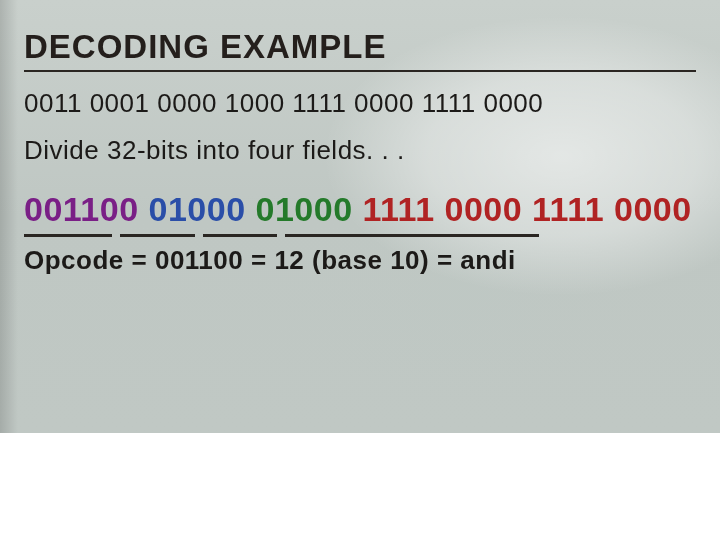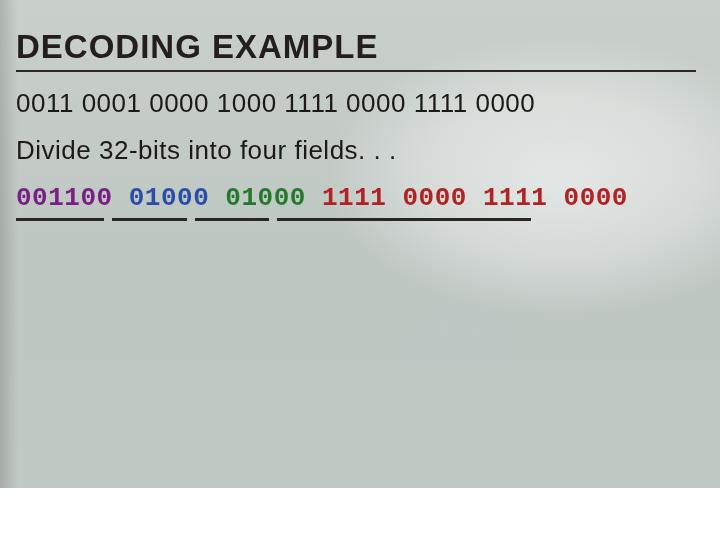--- a/index.html
+++ b/index.html
@@ -6,27 +6,27 @@
     margin: 0;
     padding: 0;
     width: 720px;
     height: 540px;
     overflow: hidden;
     font-family: Arial, Helvetica, sans-serif;
   }
   .slide {
     position: relative;
     width: 720px;
-    height: 488px;
+    height: 433px;
     background:
       radial-gradient(ellipse 340px 200px at 78% 36%, rgba(255,255,255,0.55) 0%, rgba(255,255,255,0.35) 40%, rgba(255,255,255,0) 70%),
       radial-gradient(ellipse 260px 150px at 64% 68%, rgba(190,200,195,0.55) 0%, rgba(190,200,195,0) 70%),
       linear-gradient(180deg, #c9d0cc 0%, #bfc7c3 50%, #c0c8c4 100%);
     box-sizing: border-box;
-    padding: 28px 24px 28px 16px;
+    padding: 28px 24px 28px 24px;
   }
   .slide::before {
     content: "";
     position: absolute;
     left: 0; top: 0;
     width: 18px;
     height: 100%;
     background: linear-gradient(90deg, rgba(0,0,0,0.14) 0%, rgba(0,0,0,0) 100%);
     pointer-events: none;
   }
@@ -44,25 +44,24 @@
     font-size: 26px;
     font-weight: 400;
     color: #1c1a18;
     margin-top: 16px;
     letter-spacing: 0.5px;
   }
   .line.bold {
     font-weight: 700;
   }
   .fields-row {
-    margin-top: 17px;
-    font-size: 26px;
+    margin-top: 24px;
+    font-size: 34px;
     font-weight: 700;
     letter-spacing: 0.5px;
-    font-family: Liberation Mono, monospace;
   }
   .fields-row .inner {
     position: relative;
     display: inline-block;
   }
   .fields-row .txt {
     white-space: pre;
   }
   .fields-row .c0 { color: #7a1f86; } 
   .fields-row .c1 { color: #2a4ea8; } 
@@ -98,14 +97,15 @@
       <span class="txt"><span id="f0" class="c0">001100</span> <span id="f1" class="c1">01000</span> <span id="f2" class="c2">01000</span> <span id="f3" class="c3">1111 0000 1111 0000</span></span>
       <span class="rules" id="rules">
         <span class="rule" id="r0" style="left: 0px; width: 88.3281px;"></span>
         <span class="rule" id="r1" style="left: 96.0625px; width: 74.8125px;"></span>
         <span class="rule" id="r2" style="left: 178.609px; width: 74.8125px;"></span>
         <span class="rule" id="r3" style="left: 261.156px; width: 253.938px;"></span>
       </span>
     </span>
   </div>
 
+  <div class="line bold">Opcode = 001100 = 12 (base 10) = andi</div>
 
 </div>
 
 </body></html>

